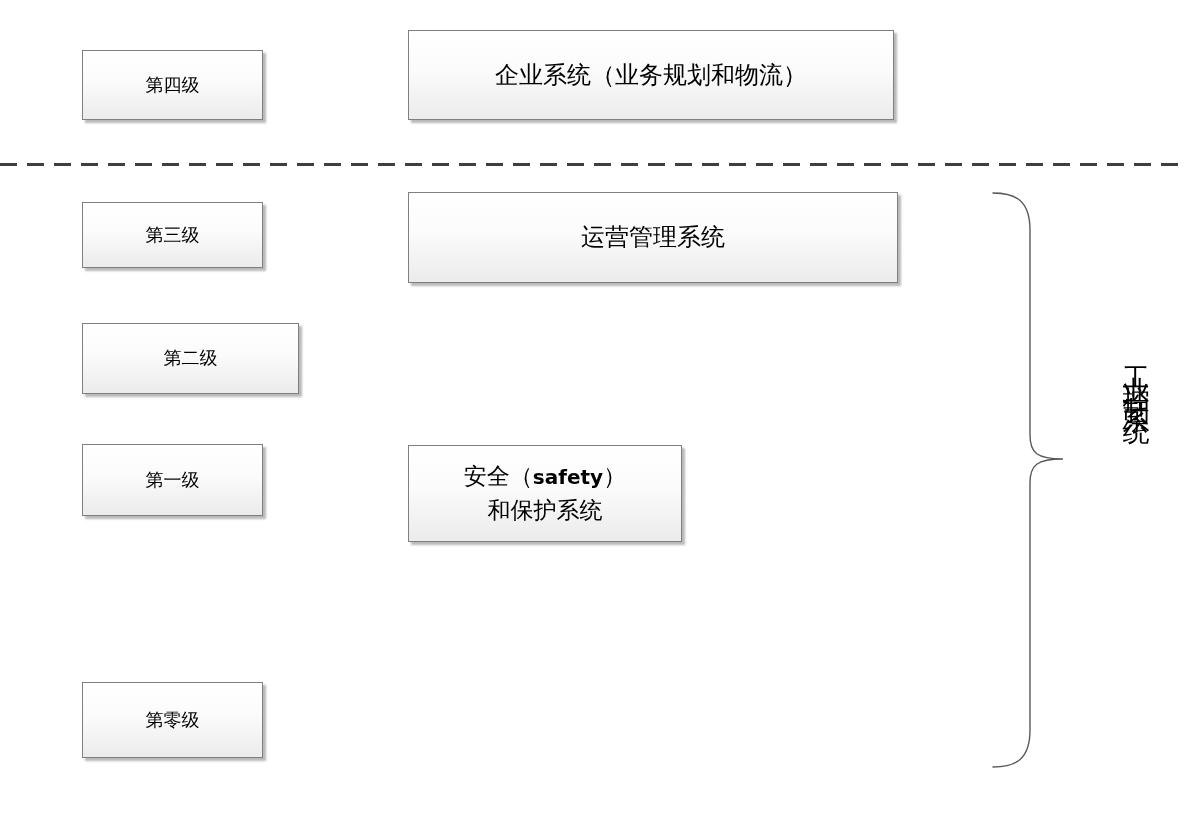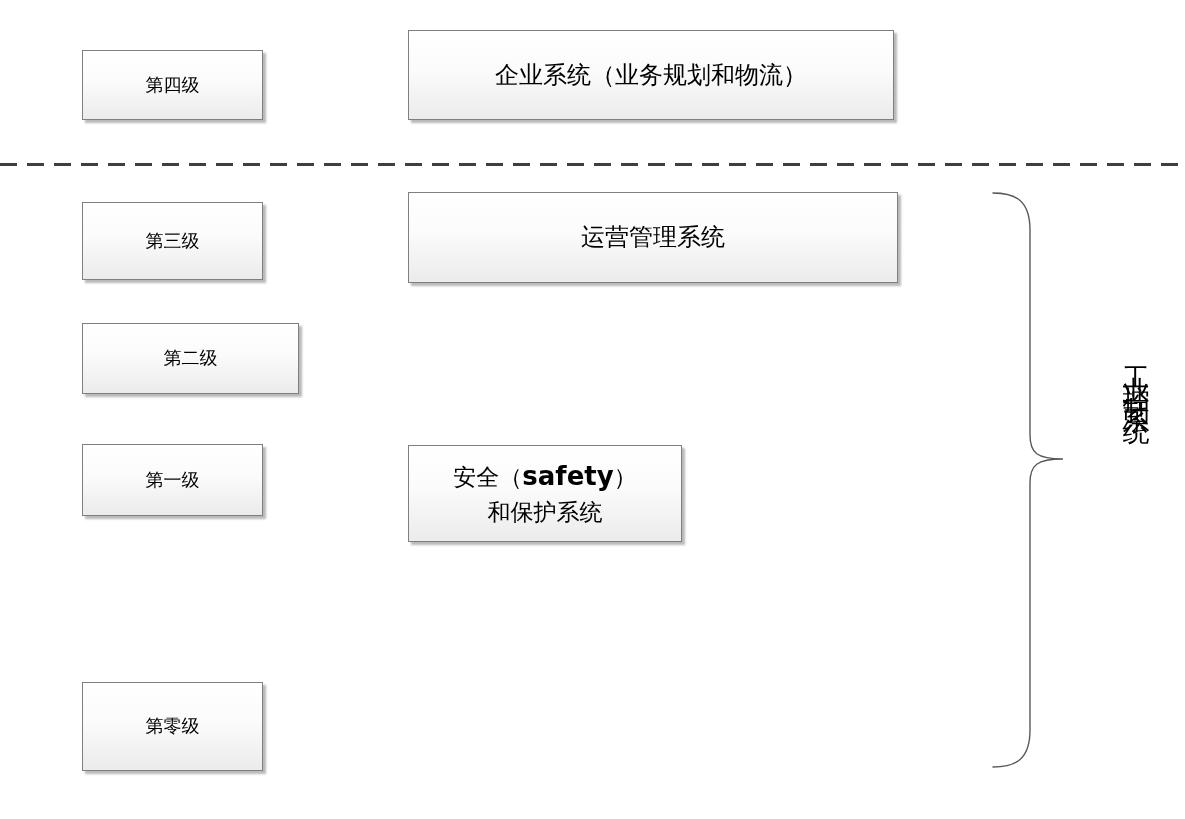--- a/index.html
+++ b/index.html
@@ -26,21 +26,21 @@
     justify-content: center;
     text-align: center;
     color: #000000;
     font-size: 24px;
     line-height: 1.45;
   }
   .box.small-label { font-size: 18px; }
   .safety-en {
     font-family: "DejaVu Sans", "Liberation Sans", sans-serif;
     font-weight: bold;
-    font-size: 26px;
+    font-size: 20px;
   }
   #dashed-separator {
     position: absolute;
     left: 0;
     top: 163px;
     width: 1185px;
     height: 3px;
     background: repeating-linear-gradient(90deg,
       #3f3f3f 0px, #3f3f3f 17px,
       transparent 17px, transparent 27px);
@@ -64,30 +64,30 @@
   }
 </style>
 </head>
 <body>
 
 <div id="stage">
 
   <div class="box small-label" style="left:82px; top:50px;  width:181px; height:70px;">
     <span>第四级</span>
   </div>
-  <div class="box small-label" style="left:82px; top:202px; width:181px; height:78px;">
+  <div class="box small-label" style="left:82px; top:202px; width:181px; height:66px;">
     <span>第三级</span>
   </div>
   <div class="box small-label" style="left:82px; top:323px; width:217px; height:71px;">
     <span>第二级</span>
   </div>
   <div class="box small-label" style="left:82px; top:444px; width:181px; height:72px;">
     <span>第一级</span>
   </div>
-  <div class="box small-label" style="left:82px; top:682px; width:181px; height:89px;">
+  <div class="box small-label" style="left:82px; top:682px; width:181px; height:76px;">
     <span>第零级</span>
   </div>
 
   <div id="dashed-separator"></div>
 
   <div class="box" style="left:408px; top:30px;  width:486px; height:90px;">
     <span>企业系统（业务规划和物流）</span>
   </div>
   <div class="box" style="left:408px; top:192px; width:490px; height:91px;">
     <span>运营管理系统</span>

